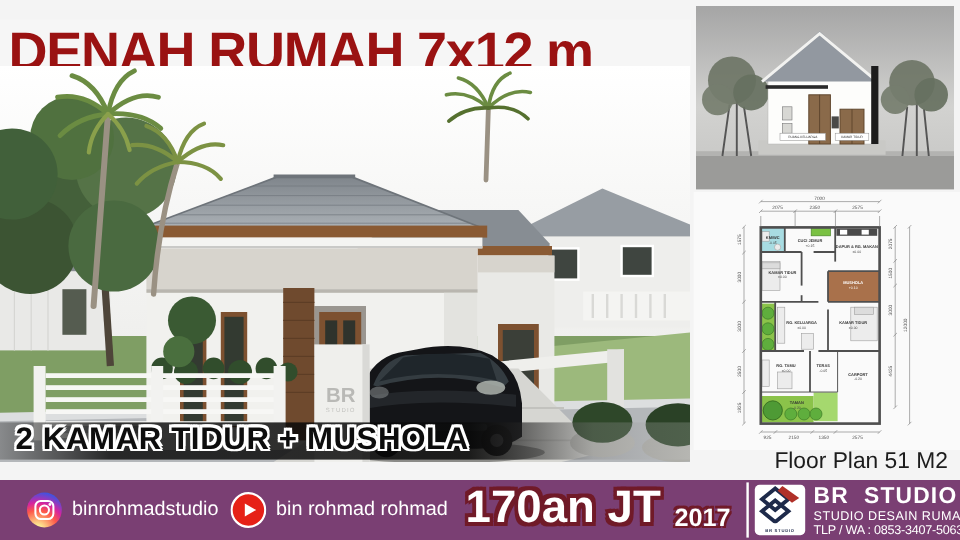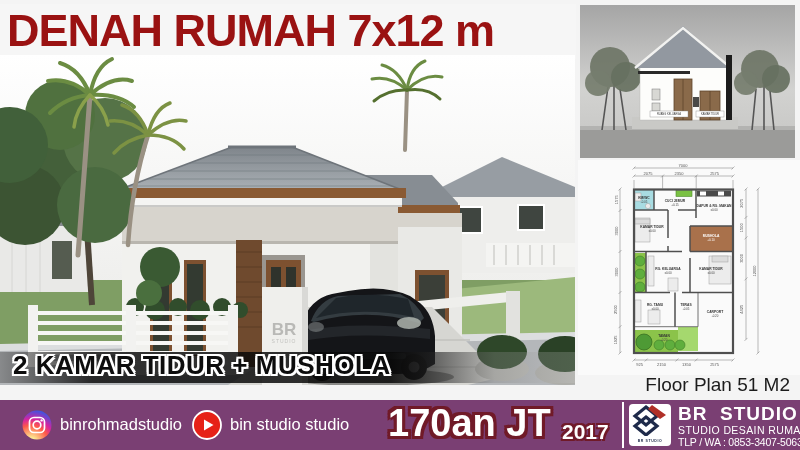--- a/index.html
+++ b/index.html
@@ -1,20 +1,20 @@
 <!DOCTYPE html>
 <html><head>
 <meta charset="utf-8">
 <style>
   html,body{margin:0;padding:0;background:#e8e8e8;}
   *{box-sizing:border-box;}
   #page{position:relative;width:800px;height:450px;background:#f4f4f4;overflow:hidden;
         font-family:"Liberation Sans",sans-serif;}
   
-  .header{position:absolute;left:0;top:4px;width:576px;height:55px;background:#f6f6f6;}
+  .header{position:absolute;left:0;top:16px;width:576px;height:55px;background:#f6f6f6;}
   .header .title{position:absolute;left:7px;top:1px;font-size:45px;font-weight:800;
       letter-spacing:-1px;color:#9a1212;white-space:nowrap;}
   
   .render{position:absolute;left:0;top:55px;width:575px;height:330px;overflow:hidden;}
   .caption-band{position:absolute;left:0;top:352px;width:575px;height:31px;
       background:linear-gradient(90deg,rgba(70,70,70,.40) 0%,rgba(8,8,8,.82) 16%,
       rgba(8,8,8,.85) 68%,rgba(130,130,130,.35) 86%,rgba(210,210,210,.22) 100%);}
   .caption{position:absolute;left:13px;top:350px;font-size:26px;font-weight:900;
       letter-spacing:.5px;color:#0d0d0d;white-space:nowrap;
       text-shadow:-2px -2px 0 #fff,2px -2px 0 #fff,-2px 2px 0 #fff,2px 2px 0 #fff,
@@ -476,21 +476,21 @@
       <rect x="7.5" y="7.5" width="15" height="15" rx="4.5" fill="none" stroke="#fff" stroke-width="1.7"></rect>
       <circle cx="15" cy="15" r="3.8" fill="none" stroke="#fff" stroke-width="1.7"></circle>
       <circle cx="19.6" cy="10.4" r="1.2" fill="#fff"></circle>
     </svg>
     <span class="handle" style="left:60px">binrohmadstudio</span>
 
     <svg class="yt-icon" viewBox="0 0 30 30">
       <circle cx="15" cy="15" r="14" fill="#e62117" stroke="#fff" stroke-width="1.8"></circle>
       <polygon points="12,9.5 12,20.5 21.5,15" fill="#fff"></polygon>
     </svg>
-    <span class="handle" style="left:230px">bin studio studio</span>
+    <span class="handle" style="left:230px">bin rohmad rohmad</span>
 
     <span class="price">170an JT</span>
     <span class="year">2017</span>
 
     <div class="divider"></div>
 
     <div class="logo-box">
       <svg width="36" height="32" viewBox="0 0 36 32">
         <path d="M14,3 L25,12 L14,21 L3,12 Z" fill="none" stroke="#1e2a4a" stroke-width="3.2"></path>
         <path d="M14,13 L25,22 L14,31 L3,22 Z" fill="none" stroke="#1e2a4a" stroke-width="3.2"></path>

